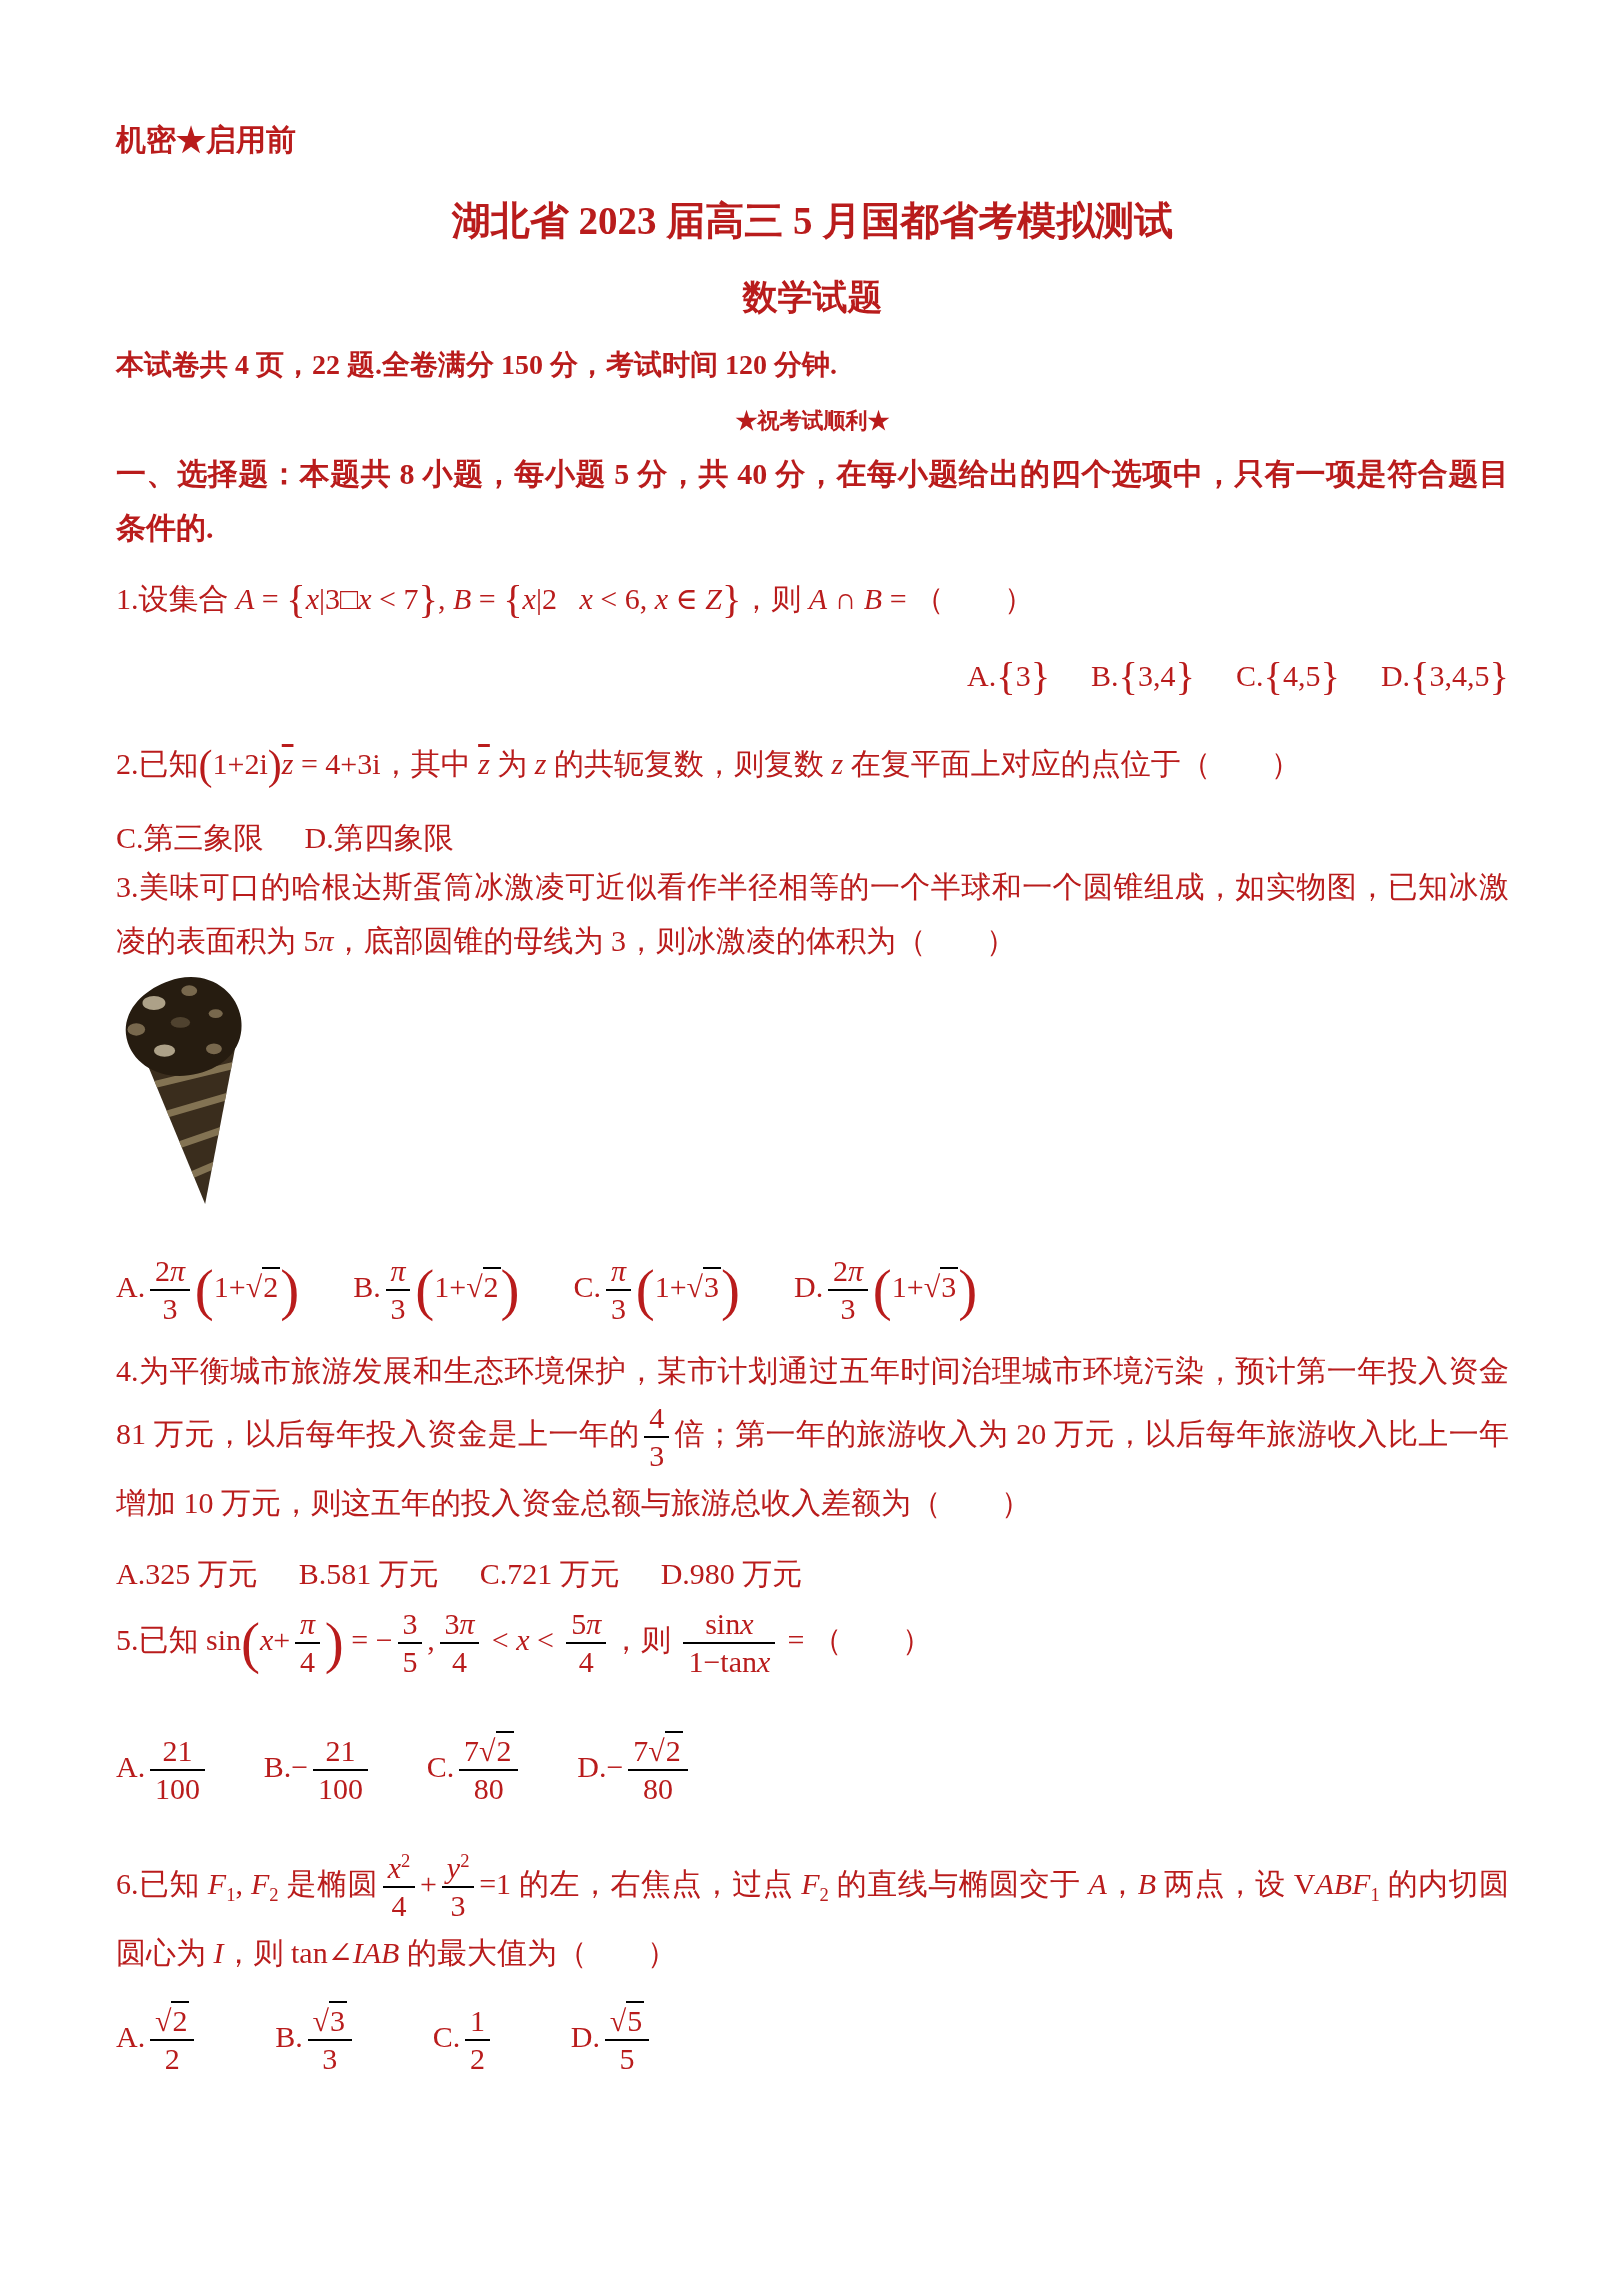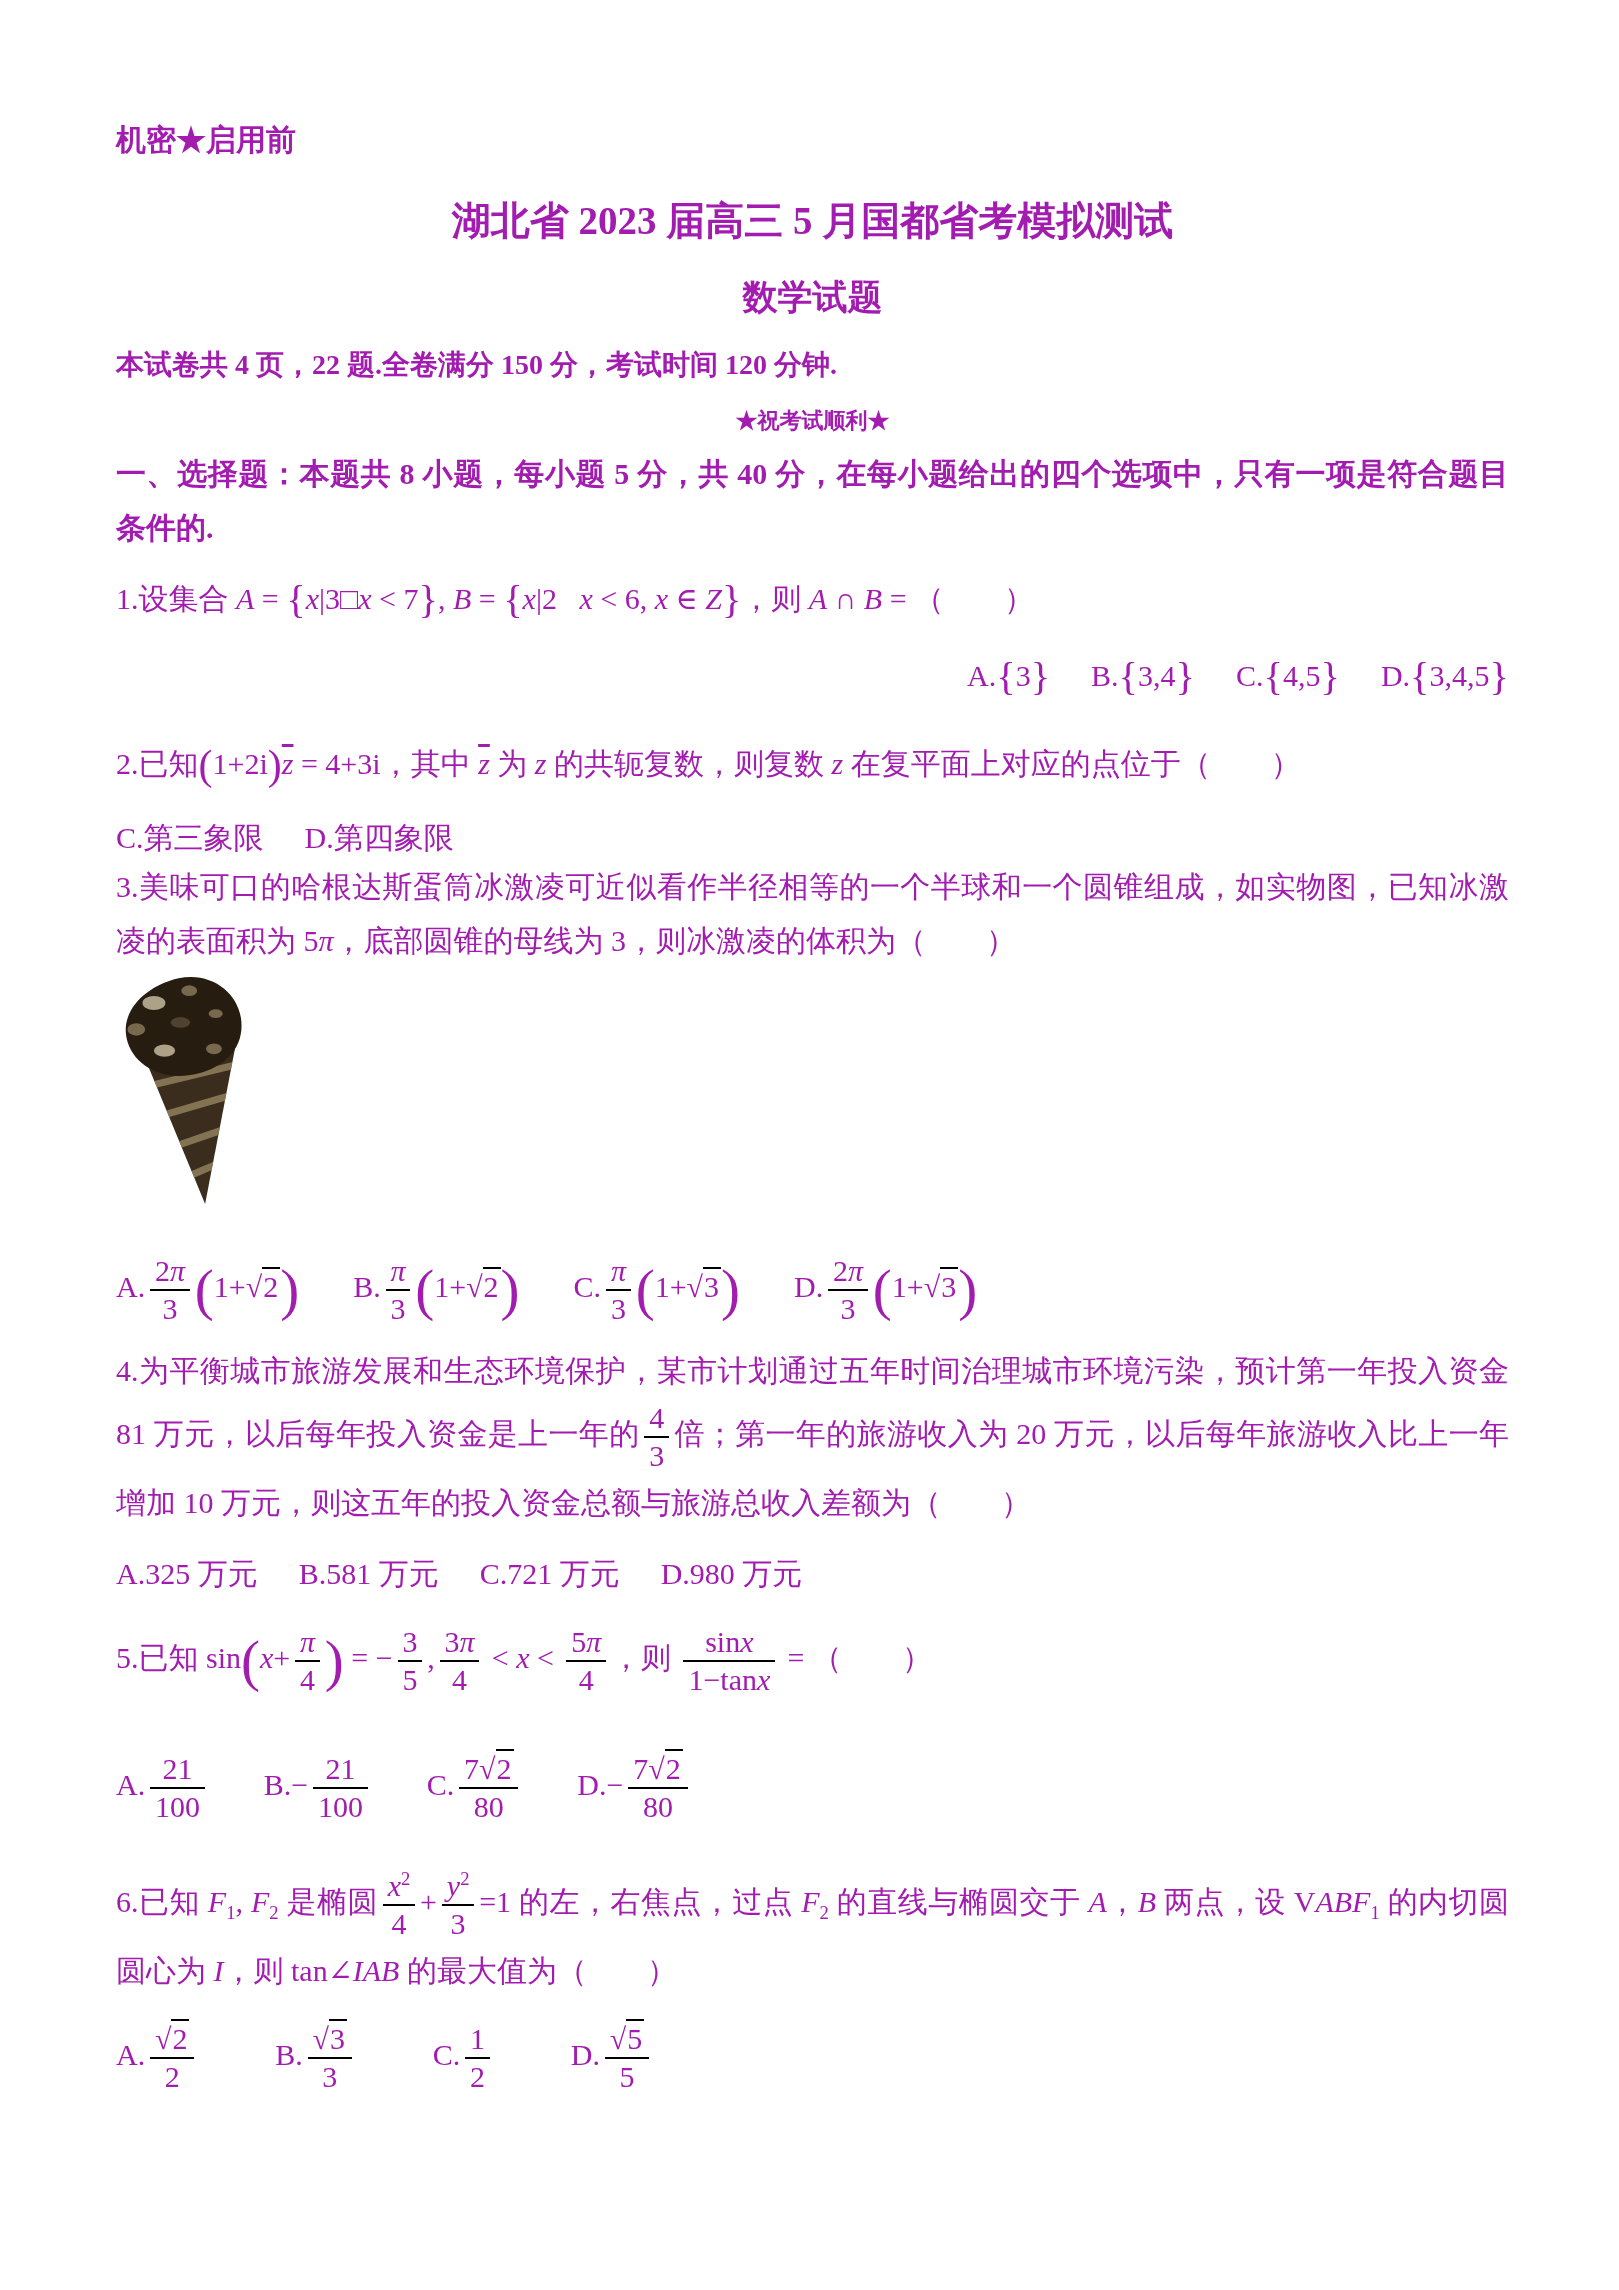--- a/index.html
+++ b/index.html
@@ -2,21 +2,21 @@
 <html lang="zh"><head>
 <meta charset="utf-8">
 <style>
   html,body{margin:0;padding:0;background:#e8e8e8;}
   .page{
     position:relative;
     width:1619px;height:2291px;
     box-sizing:border-box;
     margin:0 auto;
     background:#ffffff;
-    color:#a21caf;
+    color:#b91c1c;
     font-family:"Liberation Serif","DejaVu Serif",serif;
     font-size:30px;
     padding:120px 110px 0 116px;
     overflow:hidden;
   }
   .classified{font-weight:700;font-size:30px;margin-bottom:33px;}
   .title{font-weight:700;font-size:39px;text-align:center;margin:0 0 25.5px 0;}
   .subtitle{font-weight:700;font-size:35px;text-align:center;margin:0 0 25.5px 0;}
   .info{font-weight:700;font-size:28px;text-align:left;margin-bottom:21.6px;}
   .wish{font-weight:700;font-size:22px;text-align:center;margin-bottom:11.8px;}
@@ -101,21 +101,21 @@
   </div>
 
   <div class="opts gap-md" style="margin-bottom:15.7px;">
     <span class="opt">A.<span class="frac"><span class="n">2<i>π</i></span><span class="d">3</span></span><span class="big">(</span>1+<span class="sq">√<span class="sqi">2</span></span><span class="big">)</span></span>
     <span class="opt">B.<span class="frac"><span class="n"><i>π</i></span><span class="d">3</span></span><span class="big">(</span>1+<span class="sq">√<span class="sqi">2</span></span><span class="big">)</span></span>
     <span class="opt">C.<span class="frac"><span class="n"><i>π</i></span><span class="d">3</span></span><span class="big">(</span>1+<span class="sq">√<span class="sqi">3</span></span><span class="big">)</span></span>
     <span class="opt">D.<span class="frac"><span class="n">2<i>π</i></span><span class="d">3</span></span><span class="big">(</span>1+<span class="sq">√<span class="sqi">3</span></span><span class="big">)</span></span>
   </div>
 
   <div class="para" style="margin-bottom:21.6px;">4.为平衡城市旅游发展和生态环境保护，某市计划通过五年时间治理城市环境污染，预计第一年投入资金 81 万元，以后每年投入资金是上一年的<span class="frac"><span class="n">4</span><span class="d">3</span></span>倍；第一年的旅游收入为 20 万元，以后每年旅游收入比上一年增加 10 万元，则这五年的投入资金总额与旅游总收入差额为（  ）</div>
-  <div class="opts gap-sm" style="margin-bottom:26px;">
+  <div class="opts gap-sm" style="margin-bottom:8px;">
     <span class="opt">A.325 万元</span>
     <span class="opt">B.581 万元</span>
     <span class="opt">C.721 万元</span>
     <span class="opt">D.980 万元</span>
   </div>
 
   <div class="stem" style="margin-bottom:49px;">5.已知 sin<span class="big">(</span><i>x</i>+<span class="frac"><span class="n"><i>π</i></span><span class="d">4</span></span><span class="big">)</span> = −<span class="frac"><span class="n">3</span><span class="d">5</span></span>,<span class="frac"><span class="n">3<i>π</i></span><span class="d">4</span></span> &lt; <i>x</i> &lt; <span class="frac"><span class="n">5<i>π</i></span><span class="d">4</span></span>，则 <span class="frac"><span class="n">sin<i>x</i></span><span class="d">1−tan<i>x</i></span></span> = （  ）</div>
   <div class="opts gap-md" style="margin-bottom:39px;">
     <span class="opt">A.<span class="frac"><span class="n">21</span><span class="d">100</span></span></span>
     <span class="opt">B.−<span class="frac"><span class="n">21</span><span class="d">100</span></span></span>

